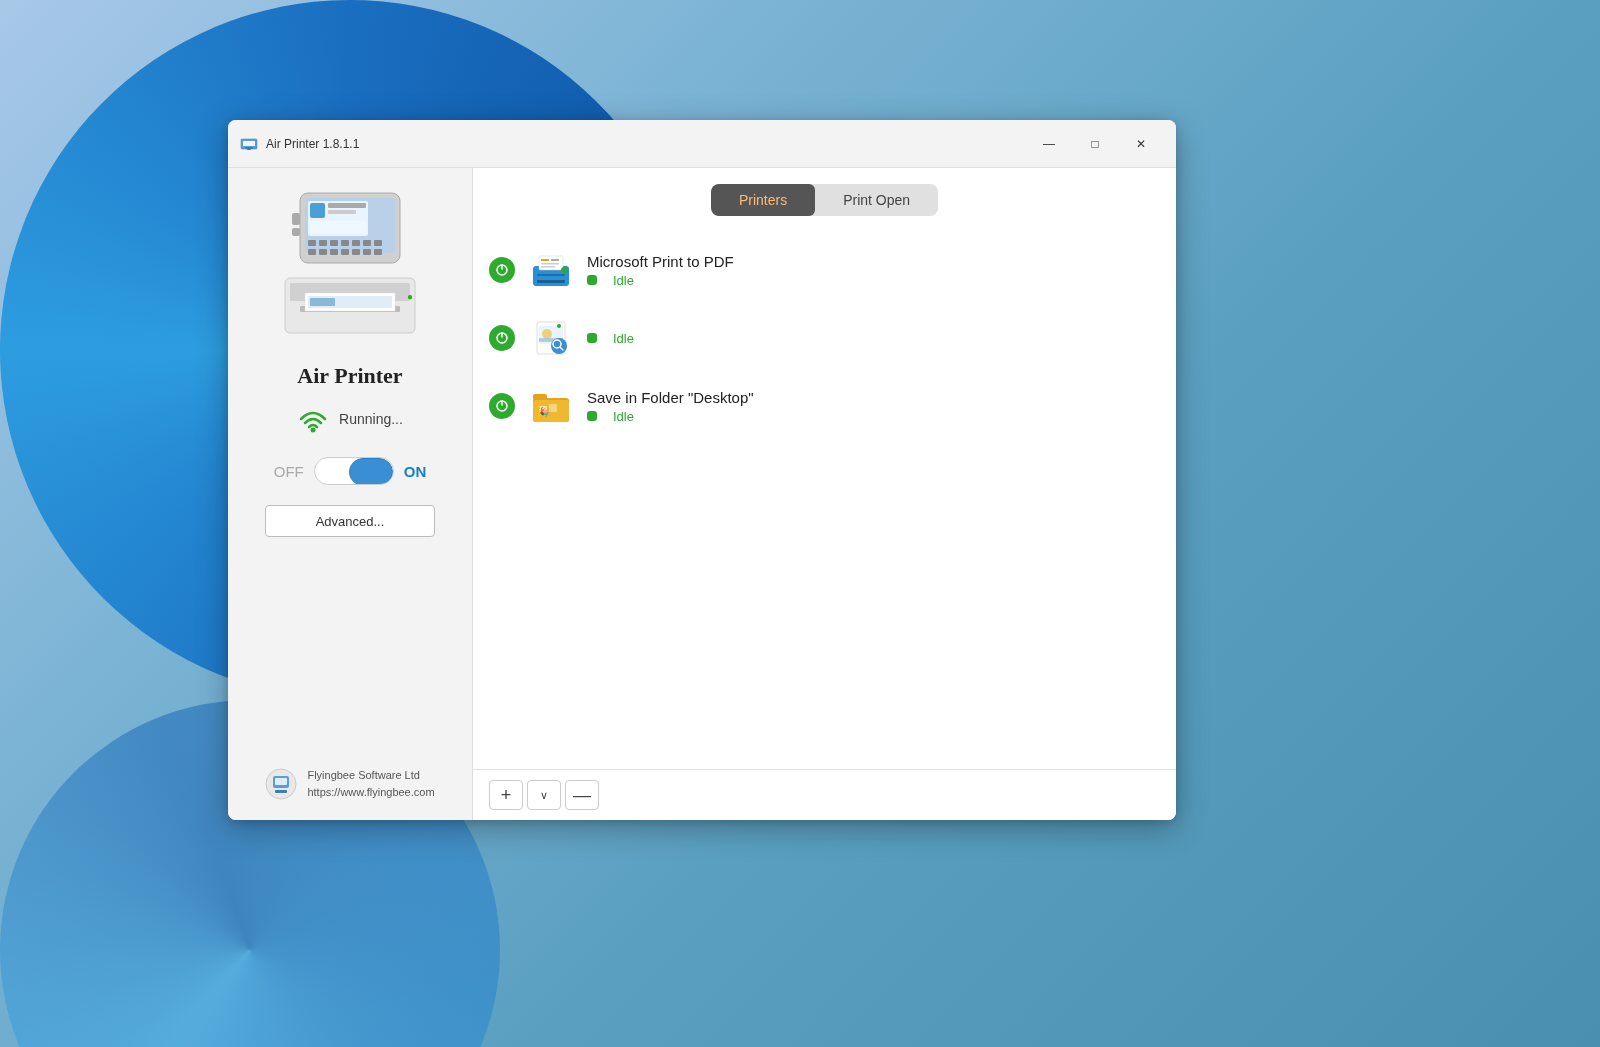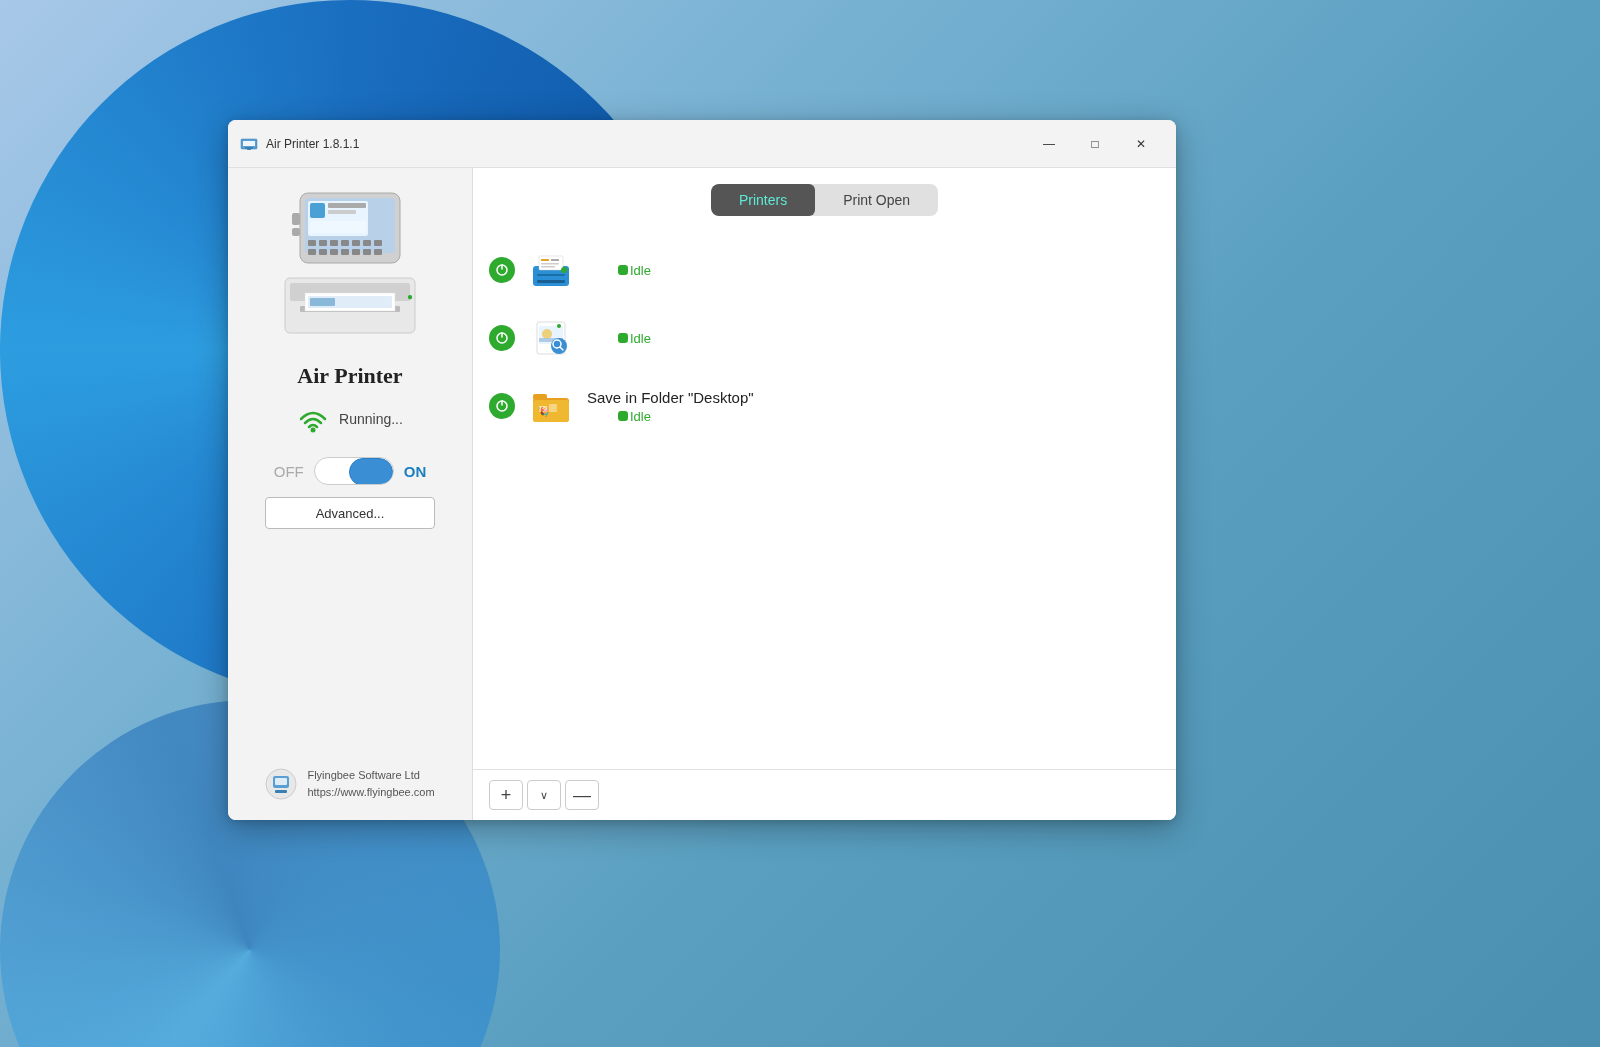--- a/index.html
+++ b/index.html
@@ -155,21 +155,21 @@
     .running-text {
       font-size: 14px;
       color: #444;
     }
 
     
     .toggle-container {
       display: flex;
       align-items: center;
       gap: 10px;
-      margin-bottom: 12px;
+      margin-bottom: 20px;
     }
 
     .toggle-label {
       font-size: 15px;
       color: #555;
       font-weight: 500;
     }
 
     .toggle-label.off { color: #aaa; }
     .toggle-label.on { color: #1a7fc0; font-weight: 700; }
@@ -260,21 +260,21 @@
       cursor: pointer;
       color: #444;
       background: transparent;
       border: none;
       border-radius: 6px;
       font-family: inherit;
     }
 
     .tab.active {
       background: #555;
-      color: #5eead4;
+      color: #fdba74;
     }
 
     
     .printers-list {
       flex: 1;
       overflow-y: auto;
       padding: 8px 0;
     }
 
     .printer-item {
@@ -314,24 +314,23 @@
     .printer-name {
       font-size: 15px;
       color: #222;
       font-weight: 500;
       margin-bottom: 3px;
     }
 
     .printer-status {
       display: flex;
       align-items: center;
-      gap: 2px;
+      gap: 16px;
       font-size: 13px;
       color: #2eaa2e;
-      margin-left: 31px;
     }
 
     .status-dot {
       width: 10px;
       height: 10px;
       background: #2eaa2e;
       border-radius: 3px;
       flex-shrink: 0;
     }
 
@@ -507,20 +506,21 @@
               <rect x="22" y="11" width="8" height="2" rx="0.5" fill="#aaa"></rect>
               <rect x="12" y="15" width="18" height="1.5" rx="0.5" fill="#ccc"></rect>
               <rect x="12" y="18" width="14" height="1.5" rx="0.5" fill="#ccc"></rect>
 
               <rect x="8" y="32" width="28" height="3" rx="1" fill="#1a5f94"></rect>
 
               <circle cx="35" cy="22" r="3" fill="#2eaa2e"></circle>
             </svg>
           </div>
           <div class="printer-info">
+            <div class="printer-name">Microsoft Print to PDF</div>
             <div class="printer-status">
               <div class="status-dot"></div>
               <span>Idle</span>
             </div>
           </div>
         </div>
 
         <div class="printer-item">
           <div class="power-icon">
             <svg width="14" height="14" viewBox="0 0 14 14">

